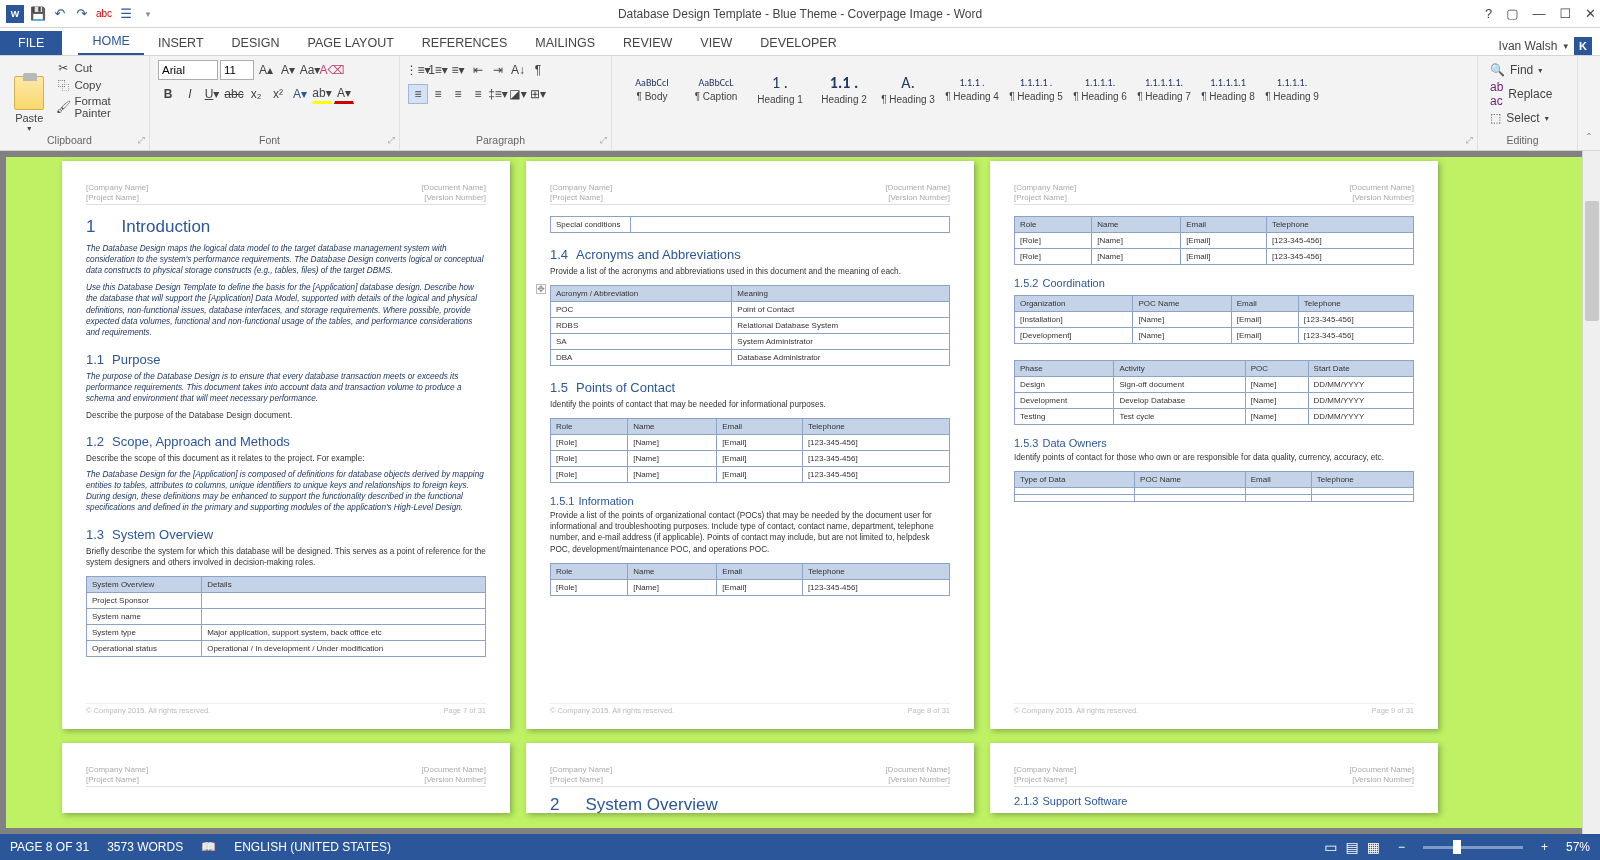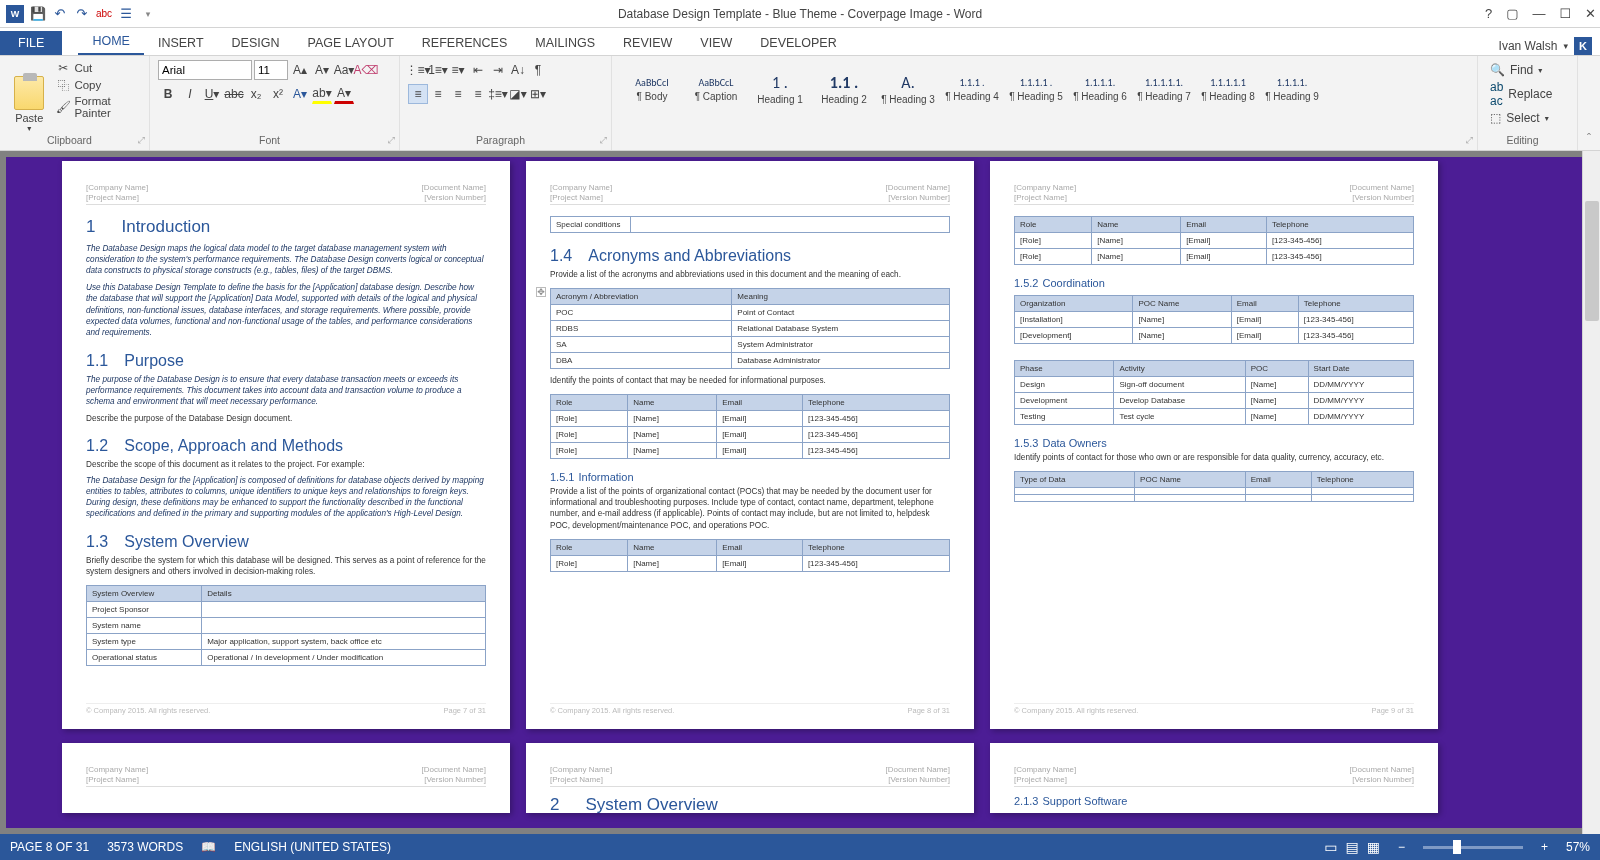--- a/index.html
+++ b/index.html
@@ -21,42 +21,42 @@
 .group-dz{position:absolute;bottom:4px;right:4px;font-size:9px;color:#999;}
 .group-body{display:flex;gap:4px;flex:1;}
 .bigbtn{display:flex;flex-direction:column;align-items:center;justify-content:center;width:48px;font-size:11px;color:#444;}
 .paste-icn{width:30px;height:34px;background:linear-gradient(#fde9a8,#f9d86e);border:1px solid #d6b14a;border-radius:2px;position:relative;margin-bottom:2px;}
 .paste-icn:before{content:"";position:absolute;top:-4px;left:8px;width:14px;height:8px;background:#b8b8b8;border-radius:2px 2px 0 0;}
 .smallbtns{display:flex;flex-direction:column;gap:1px;font-size:11.5px;color:#444;}
 .smallbtns div{display:flex;align-items:center;gap:4px;padding:1px 2px;}
 .smallbtns .ic{width:14px;height:14px;display:inline-flex;align-items:center;justify-content:center;font-size:12px;}
 .font-row{display:flex;gap:2px;align-items:center;}
 .font-row select,.font-row input{height:20px;font-size:11.5px;border:1px solid #adadad;background:#fff;}
-.font-name{width:94px;padding:0 3px;}
+.font-name{width:60px;padding:0 3px;}
 .font-size{width:34px;padding:0 3px;text-align:left;}
 .minibtn{width:20px;height:20px;display:flex;align-items:center;justify-content:center;font-size:12px;color:#444;border:1px solid transparent;}
 .para-row{display:flex;gap:0;}
 .style-gallery{display:flex;gap:0;overflow:hidden;height:64px;align-items:flex-start;}
 .style-item{width:64px;height:58px;border:1px solid transparent;display:flex;flex-direction:column;align-items:center;justify-content:center;font-size:10px;color:#444;padding:1px;}
 .style-item .preview{font-family:Calibri,sans-serif;color:#1f3864;margin-bottom:2px;}
 .style-item .lbl{font-size:10px;color:#444;white-space:nowrap;}
 .editing-col{display:flex;flex-direction:column;gap:1px;font-size:12px;color:#444;padding:2px;}
 .editing-col div{display:flex;align-items:center;gap:5px;padding:1px 2px;}
 .doc-area{position:absolute;top:151px;left:0;right:0;bottom:26px;background:#818181;overflow:hidden;padding:6px 6px;}
-.doc-area > .inside{background:#4c1d95;height:100%;padding:4px 56px;overflow:hidden;display:flex;gap:16px;}
+.doc-area > .inside{background:#bef264;height:100%;padding:4px 56px;overflow:hidden;display:flex;gap:16px;}
 .scrollbar{position:absolute;right:0;top:0;width:18px;height:100%;background:#efefef;border-left:1px solid #d4d4d4;}
 .scrollbar .thumb{position:absolute;left:2px;width:14px;height:120px;top:50px;background:#c9c9c9;border-radius:2px;}
 .page{background:#fff;width:448px;box-shadow:2px 2px 6px rgba(0,0,0,.3);padding:22px 24px 14px;font-size:9px;color:#333;position:relative;display:flex;flex-direction:column;height:568px;}
 .page-next{background:#fff;width:448px;box-shadow:2px 2px 6px rgba(0,0,0,.3);padding:22px 24px;font-size:9px;color:#333;height:70px;}
 .pgcol{display:flex;flex-direction:column;gap:14px;}
 .doc-hdr{display:flex;justify-content:space-between;font-size:8px;color:#aaa;border-bottom:1px solid #ddd;padding-bottom:2px;margin-bottom:8px;}
 .doc-hdr div{line-height:1.2;}
 .h1{color:#2b579a;font-size:17px;font-weight:normal;margin:4px 0 6px;display:flex;gap:26px;}
 .h1 .num{font-weight:normal;}
-.h2{color:#2b579a;font-size:16px;margin:8px 0 4px;display:flex;gap:16px;text-align:right;}
+.h2{color:#2b579a;font-size:13px;margin:8px 0 4px;display:flex;gap:8px;text-align:right;}
 .h3{color:#2b579a;font-size:11px;margin:6px 0 3px;display:flex;gap:4px;}
 .body-it{color:#1f3864;font-style:italic;font-size:8.2px;line-height:1.35;margin-bottom:6px;}
 .body-p{font-size:8.2px;line-height:1.35;margin-bottom:5px;color:#333;}
 table.doc{border-collapse:collapse;width:100%;font-size:8px;margin:3px 0 6px;}
 table.doc th{background:#c5d3e8;border:1px solid #8ba3c7;padding:3px 5px;text-align:left;font-weight:normal;color:#333;}
 table.doc td{border:1px solid #8ba3c7;padding:3px 5px;color:#333;}
 .foot{margin-top:auto;display:flex;justify-content:space-between;font-size:7.5px;color:#bbb;border-top:1px solid #eee;padding-top:2px;}
 .table-bracket{position:absolute;font-size:9px;color:#888;border:1px solid #bbb;background:#fff;width:10px;height:10px;display:flex;align-items:center;justify-content:center;left:-14px;}
 .statusbar{position:absolute;bottom:0;left:0;right:0;height:26px;background:#2b579a;color:#fff;display:flex;align-items:center;font-size:12px;padding:0 10px;gap:18px;}
 .statusbar .sp{flex:1;}
@@ -237,21 +237,21 @@
   <span class="group-dz">⤢</span>
  </div>
  <div class="group" style="width:100px;">
   <div class="editing-col">
    <div>
           <span>🔍</span>
           <span>Find</span>
           <span style="font-size:8px;">▾</span>
         </div>
    <div>
-          <span style="color:#0c4a6e;">ab<br>ac</span>
+          <span style="color:#701a75;">ab<br>ac</span>
           <span>Replace</span>
         </div>
    <div>
           <span>⬚</span>
           <span>Select</span>
           <span style="font-size:8px;">▾</span>
         </div>
   </div>
   <div class="group-label">Editing</div>
  </div>
@@ -366,20 +366,24 @@
                   <td>SA</td>
                   <td>System Administrator</td>
                 </tr>
                 <tr>
                   <td>DBA</td>
                   <td>Database Administrator</td>
                 </tr>
               </tbody>
             </table>
           </div>
+   <div class="h2">
+            <span>1.5</span>
+            <span>Points of Contact</span>
+          </div>
    <p class="body-p">Identify the points of contact that may be needed for informational purposes.</p>
    <table class="doc" id="tbl-poc">
             <tbody>
               <tr>
                 <th>Role</th>
                 <th>Name</th>
                 <th>Email</th>
                 <th>Telephone</th>
               </tr>
               <tr>

